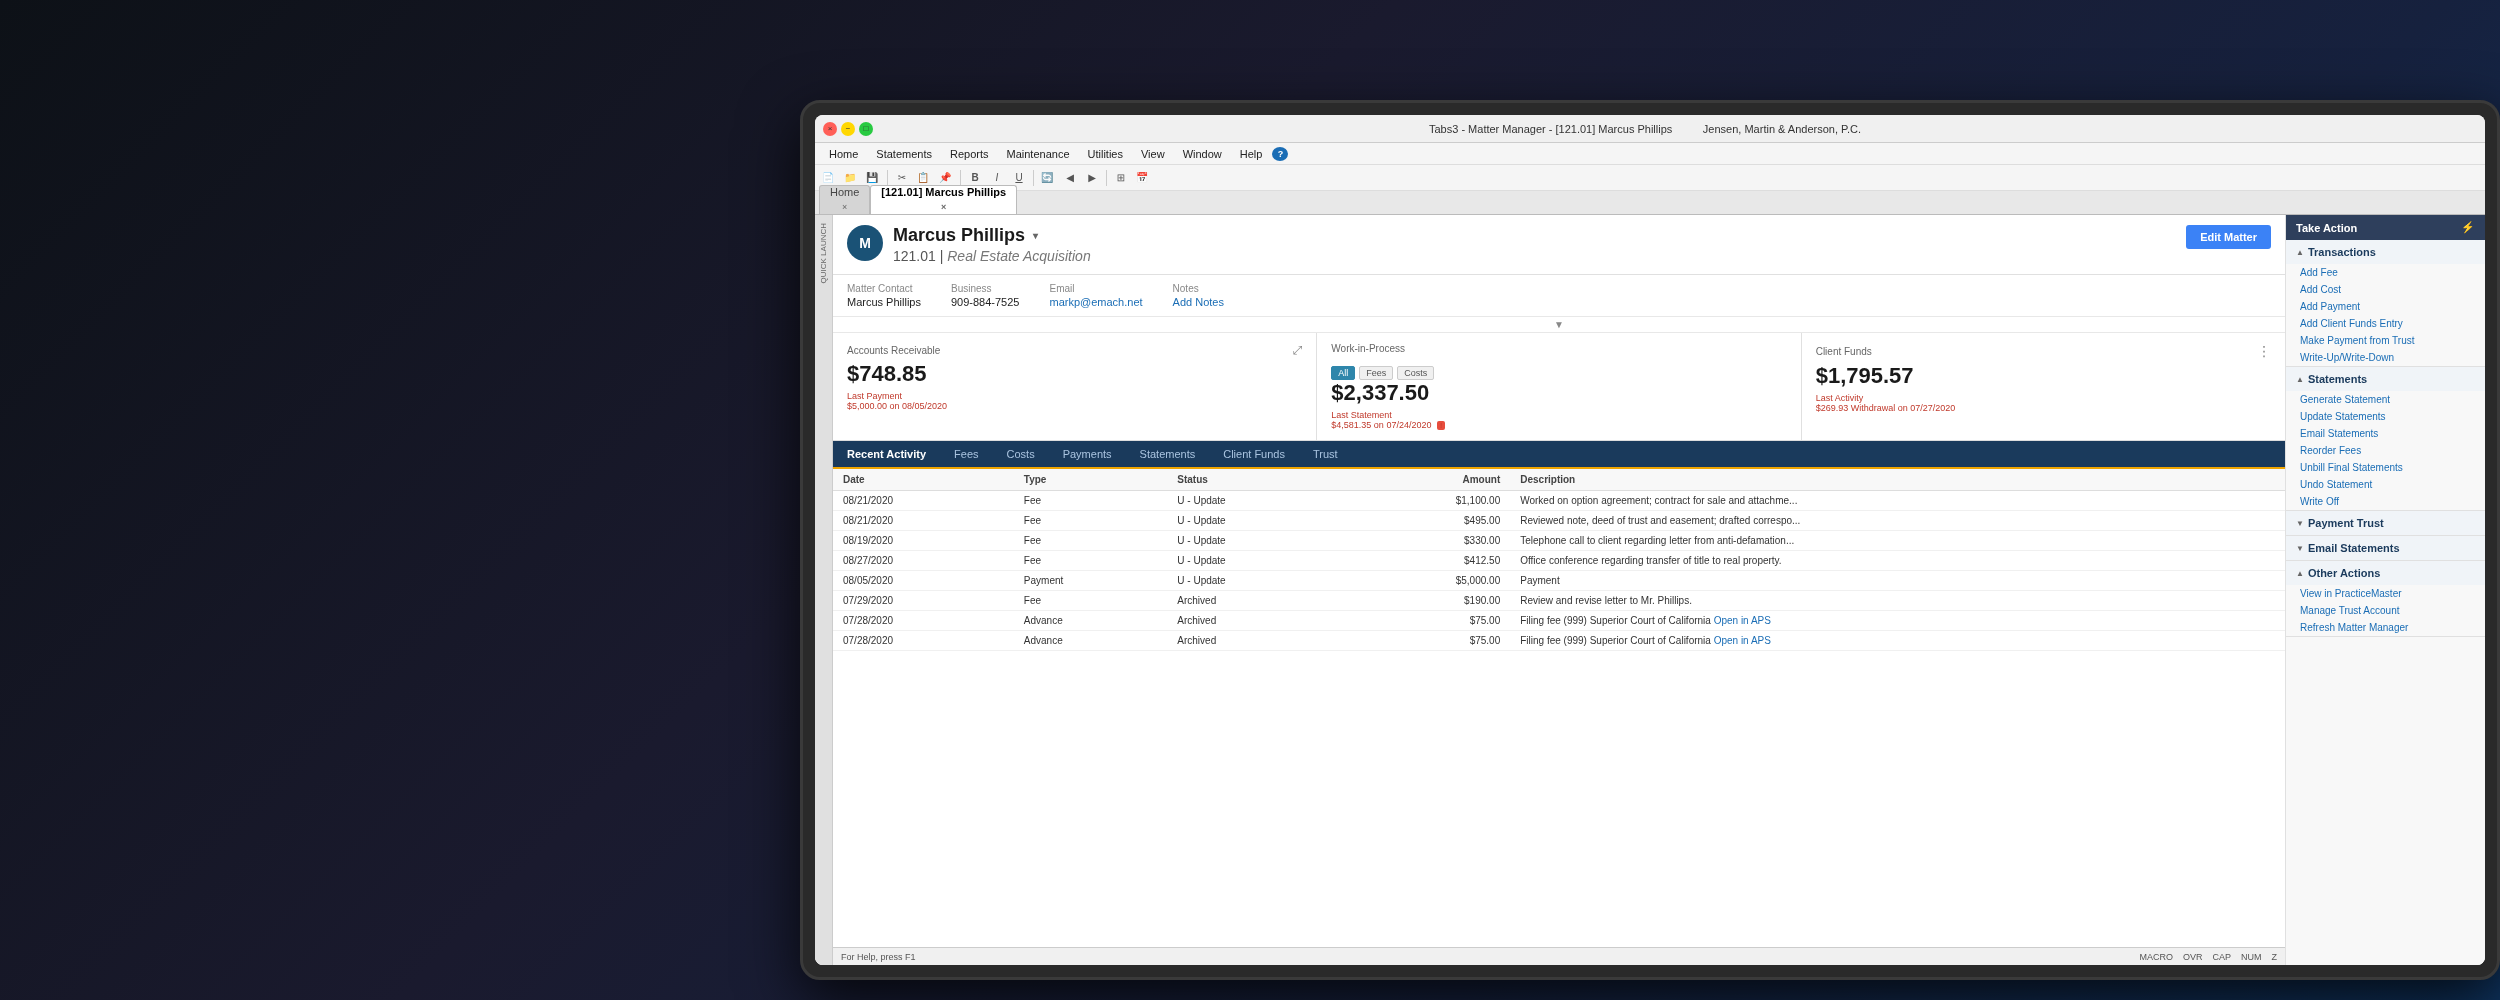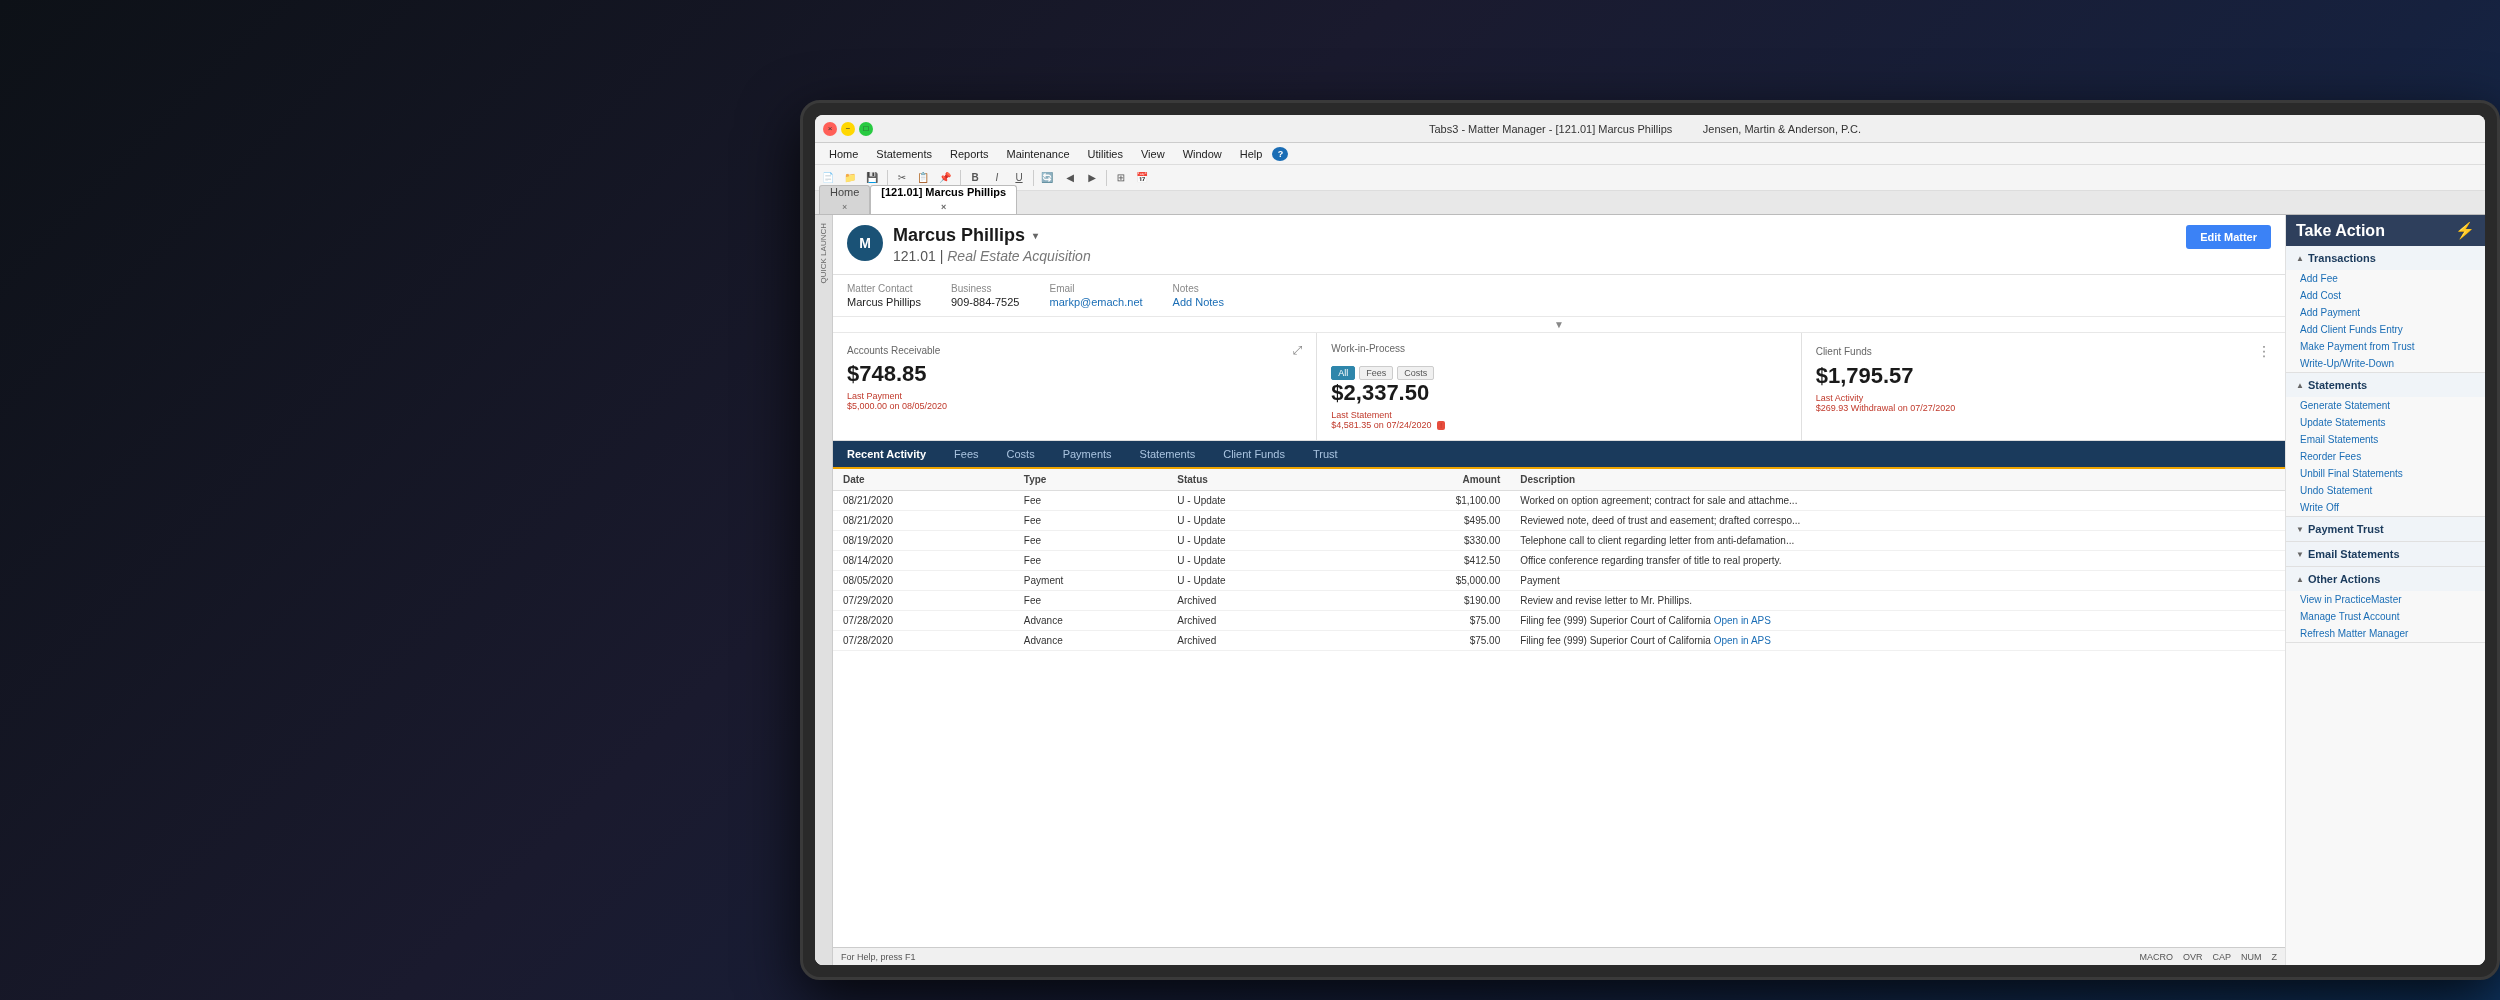--- a/index.html
+++ b/index.html
@@ -427,21 +427,21 @@
       background: #f8f8f8;
       border-left: 1px solid #e0e0e0;
       font-size: 11px;
       overflow-y: auto;
     }
 
     .right-sidebar-header {
       background: #2e3f5c;
       color: #fff;
       padding: 6px 10px;
-      font-size: 16px;
+      font-size: 11px;
       font-weight: 600;
       display: flex;
       align-items: center;
       justify-content: space-between;
     }
 
     .sidebar-section {
       border-bottom: 1px solid #e0e0e0;
     }
 
@@ -694,21 +694,21 @@
       <td><span>Reviewed note, deed of trust and easement; drafted correspo...</span></td>
     </tr>
                 <tr>
       <td>08/19/2020</td>
       <td>Fee</td>
       <td>U - Update</td>
       <td class="amount-cell">$330.00</td>
       <td><span>Telephone call to client regarding letter from anti-defamation...</span></td>
     </tr>
                 <tr>
-      <td>08/14/2020</td>
+      <td>08/27/2020</td>
       <td>Fee</td>
       <td>U - Update</td>
       <td class="amount-cell">$412.50</td>
       <td><span>Office conference regarding transfer of title to real property.</span></td>
     </tr>
                 <tr>
       <td>08/05/2020</td>
       <td>Payment</td>
       <td>U - Update</td>
       <td class="amount-cell">$5,000.00</td>

